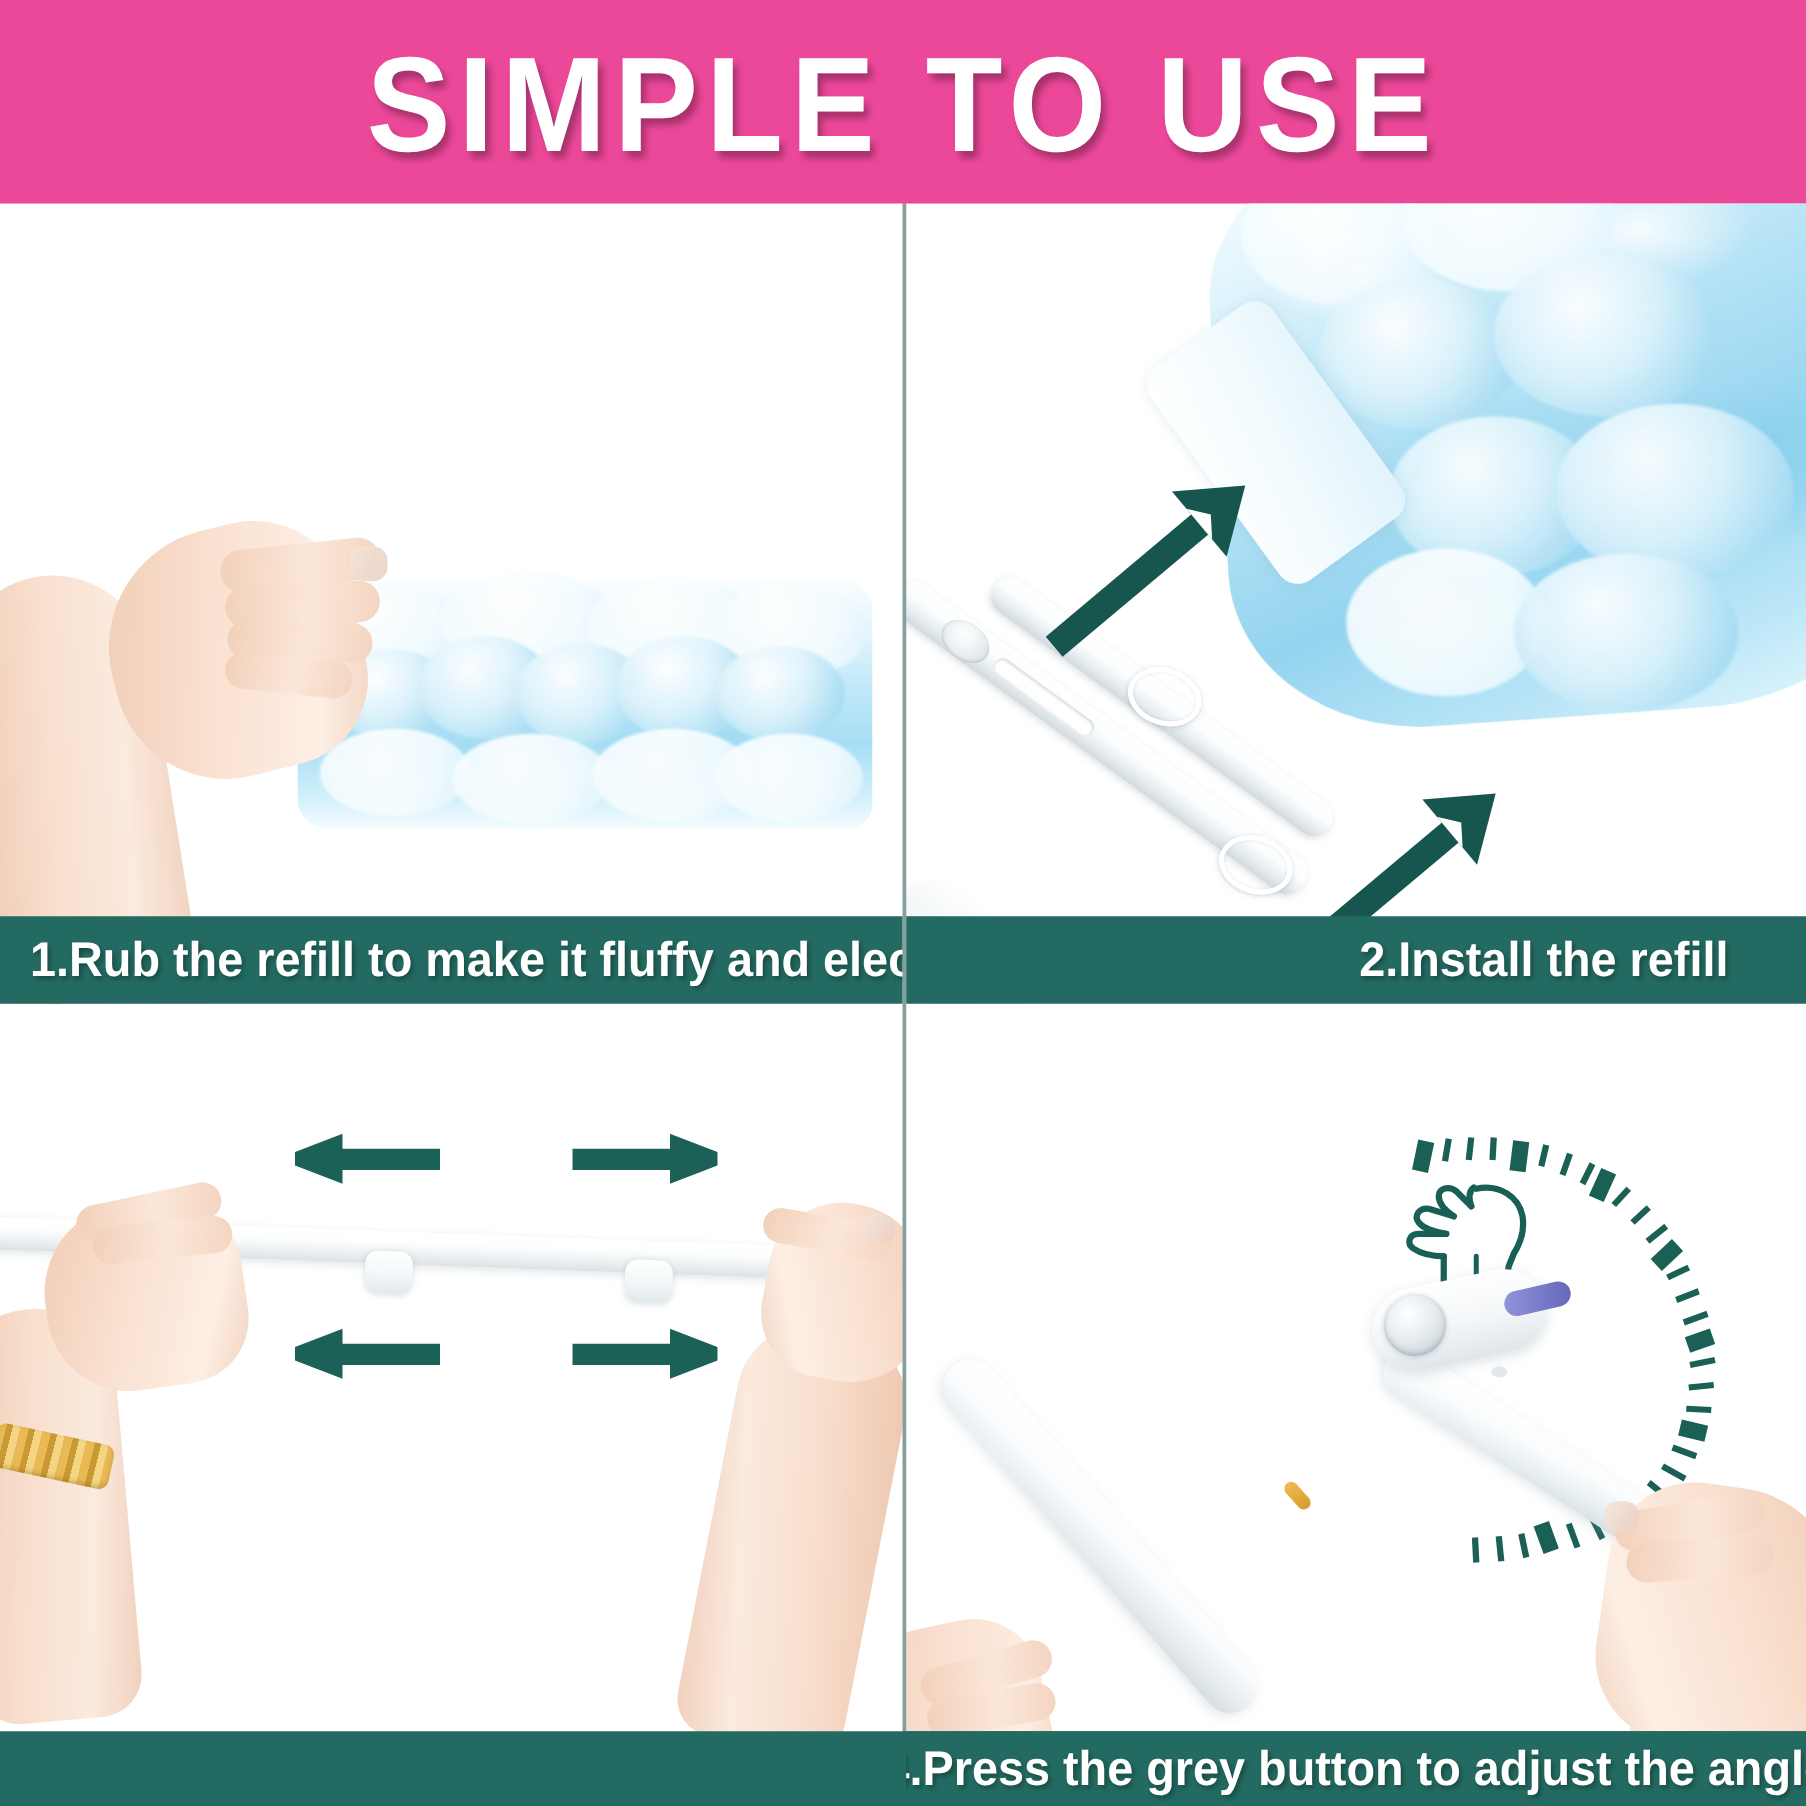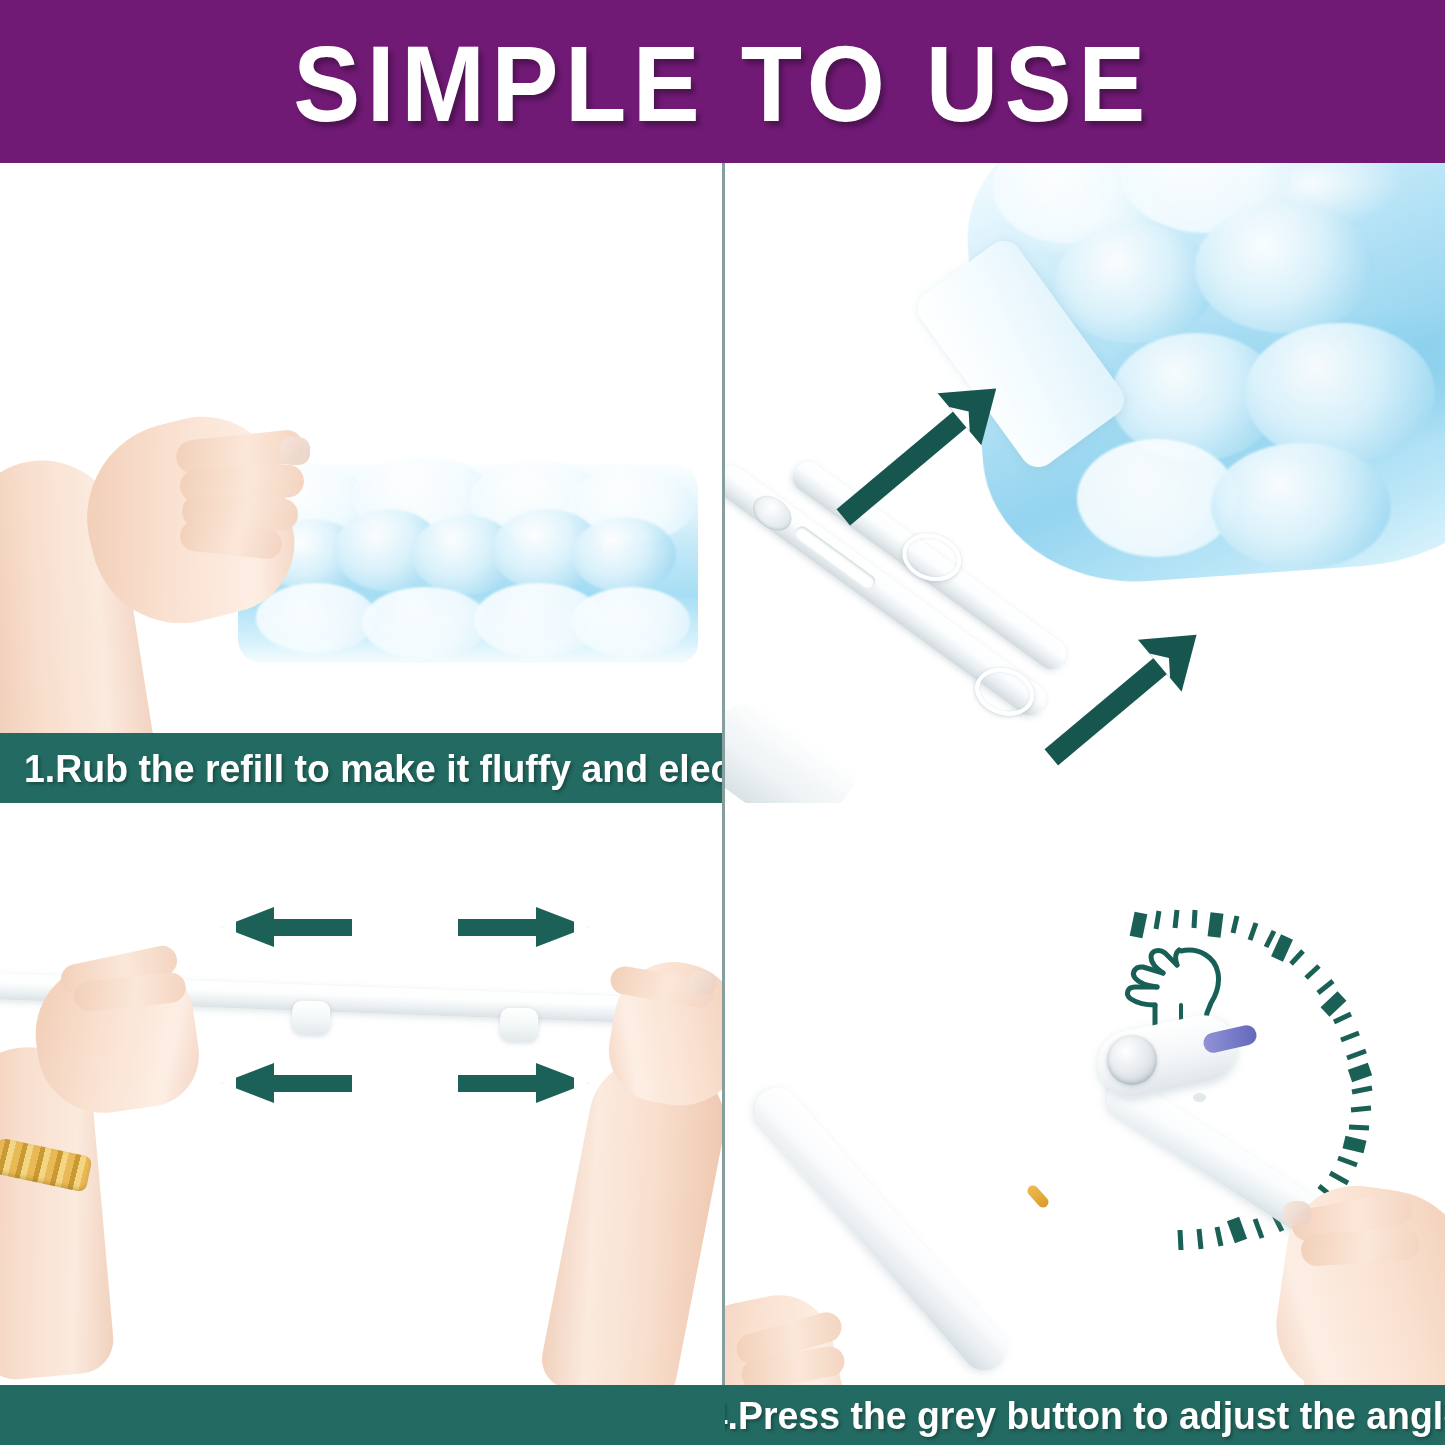--- a/index.html
+++ b/index.html
@@ -21,21 +21,21 @@
     background: #ffffff;
   }
 
   
   .header-banner {
     position: absolute;
     left: 0;
     top: 0;
     width: 1445px;
     height: 163px;
-    background: #701a75;
+    background: #ec4899;
     display: flex;
     align-items: center;
     justify-content: center;
     box-sizing: border-box;
   }
   .header-title {
     font-family: "Liberation Sans", sans-serif;
     font-weight: 700;
     font-size: 108px;
     line-height: 1;
@@ -735,18 +735,21 @@
       </div>
     </div>
 
     <div class="divider-v"></div>
 
     <div class="bottom-strip"></div>
 
     <div class="caption-band caption-1">
       <div class="caption-text">1.Rub the refill to make it fluffy and electrostatic</div>
     </div>
+    <div class="caption-band caption-2">
+      <div class="caption-text">2.Install the refill</div>
+    </div>
     <div class="caption-band caption-4">
       <div class="caption-text">4.Press the grey button to adjust the angle</div>
     </div>
 
   </div>
 </div>
 
 </body></html>

